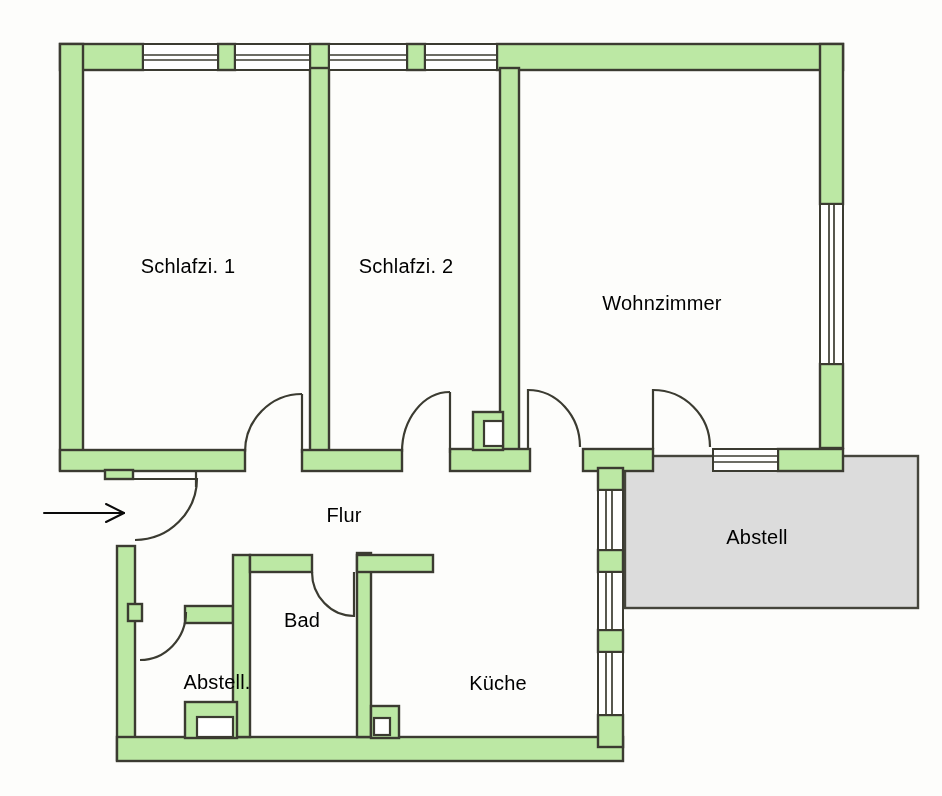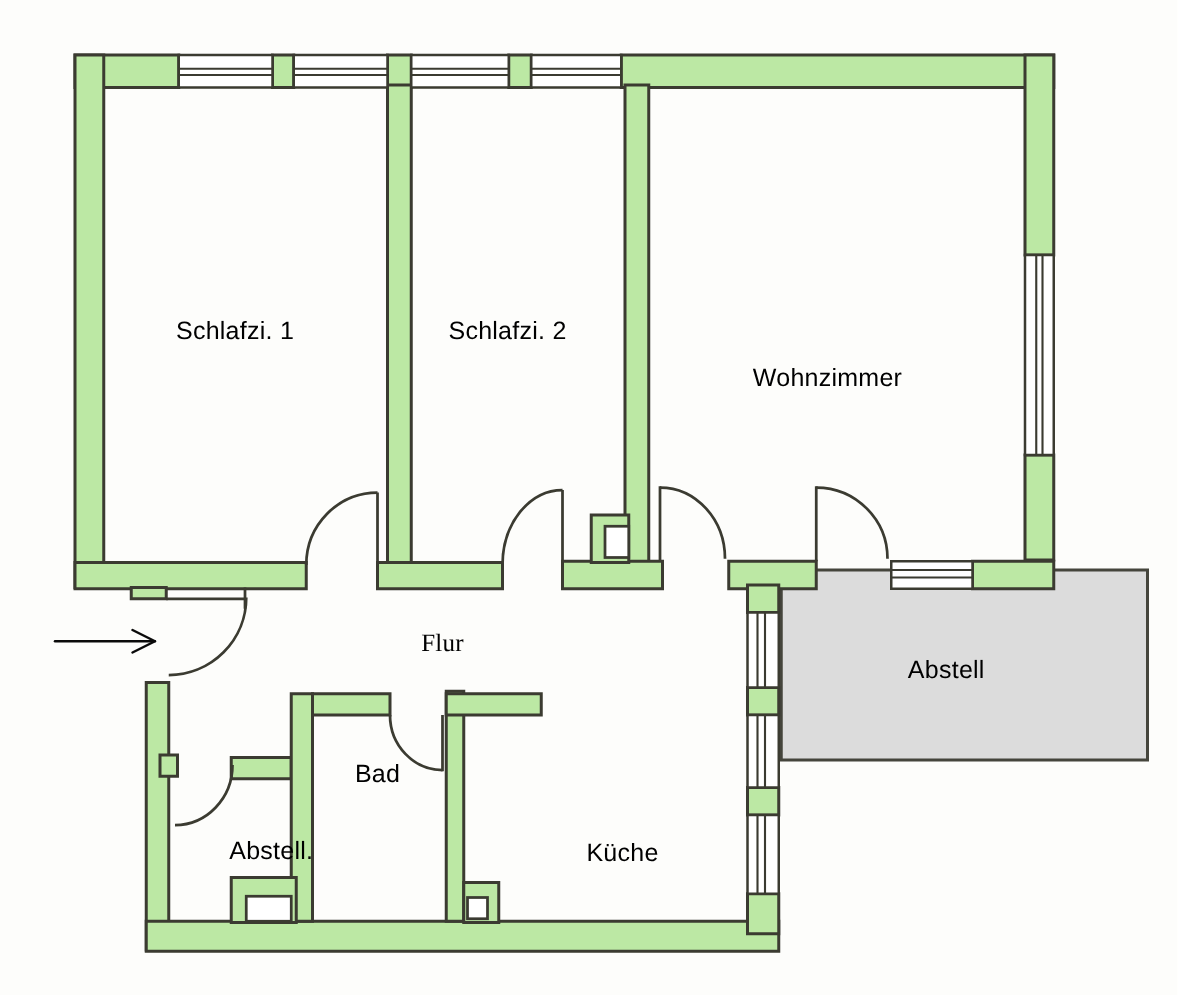--- a/index.html
+++ b/index.html
@@ -145,18 +145,18 @@
     <g fill="none" stroke="#0a0a0a" stroke-width="2" stroke-linecap="round">
       <line x1="44" y1="513" x2="122" y2="513"></line>
       <line x1="106" y1="504" x2="124" y2="513"></line>
       <line x1="106" y1="522" x2="124" y2="513"></line>
     </g>
   </svg>
 
   <div class="room-label" style="left:188px;top:266px;">Schlafzi. 1</div>
   <div class="room-label" style="left:406px;top:266px;">Schlafzi. 2</div>
   <div class="room-label" style="left:662px;top:263px;margin-top:40px;">Wohnzimmer</div>
-  <div class="room-label" style="left:354px;top:515px;font-family:Liberation Serif, serif;">Flur</div>
+  <div class="room-label" style="left:344px;top:515px;">Flur</div>
   <div class="room-label" style="left:757px;top:537px;">Abstell</div>
   <div class="room-label" style="left:302px;top:620px;">Bad</div>
   <div class="room-label" style="left:498px;top:647px;margin-top:36px;">Küche</div>
   <div class="room-label" style="left:193px;top:682px;margin-left:24px;">Abstell.</div>
 </div>
 
 </body></html>

